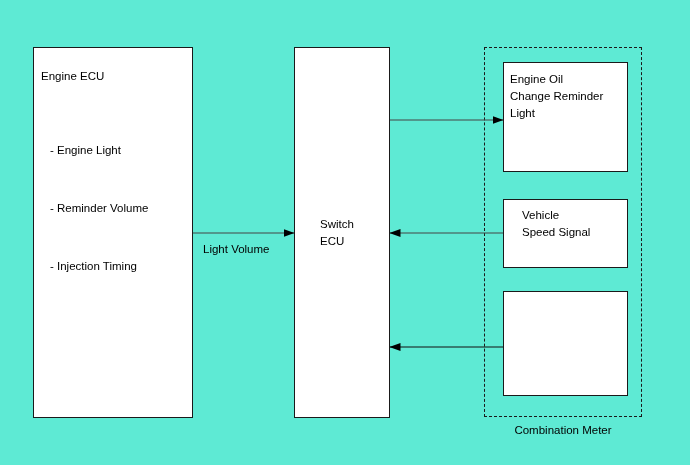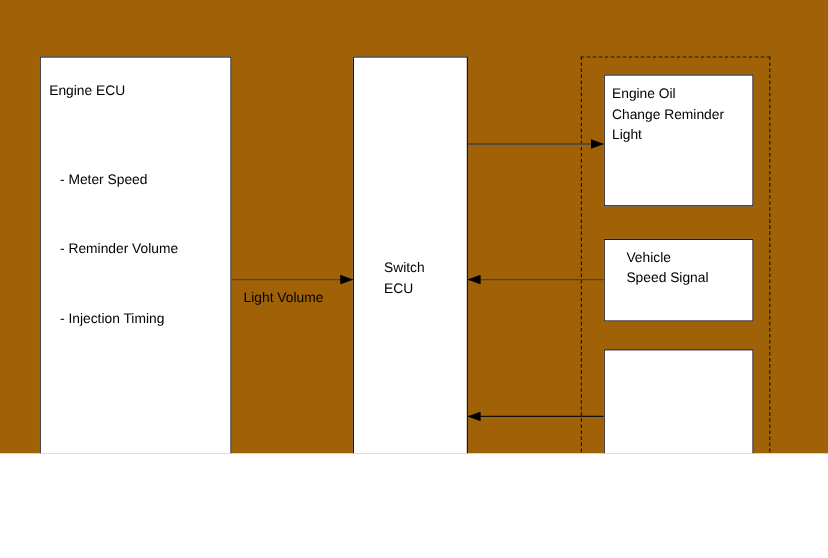--- a/index.html
+++ b/index.html
@@ -3,22 +3,22 @@
 <meta charset="utf-8">
 <style>
   html, body {
     margin: 0;
     padding: 0;
     background: #ffffff;
   }
   #diagram {
     position: relative;
     width: 690px;
-    height: 378px;
-    background: #a16207;
+    height: 465px;
+    background: #5eead4;
     font-family: "Liberation Sans", sans-serif;
     color: #000000;
     overflow: hidden;
   }
   .box {
     position: absolute;
     border: 1px solid #1a1a1a;
     background: #ffffff;
     box-sizing: border-box;
   }
@@ -64,41 +64,42 @@
   }
 </style>
 </head>
 <body>
 
 <div id="diagram">
 
   <div class="box" style="left:33px; top:47px; width:160px; height:371px;"></div>
   <div class="label" style="left:41px; top:68px;">Engine ECU</div>
 
-  <div class="bullet-item" style="left:50px; top:143px;">- Meter Speed</div>
+  <div class="bullet-item" style="left:50px; top:143px;">- Engine Light</div>
   <div class="bullet-item" style="left:50px; top:201px;">- Reminder Volume</div>
   <div class="bullet-item" style="left:50px; top:259px;">- Injection Timing</div>
 
   <div class="box" style="left:294px; top:47px; width:96px; height:371px;"></div>
   <div class="label" style="left:320px; top:216px;">Switch
 ECU</div>
 
   <div class="dashed-group" style="left:484px; top:47px; width:158px; height:370px;"></div>
 
   <div class="box" style="left:503px; top:62px; width:125px; height:110px;"></div>
   <div class="label" style="left:510px; top:71px;">Engine Oil
 Change Reminder
 Light</div>
 
   <div class="box" style="left:503px; top:199px; width:125px; height:69px;"></div>
   <div class="label" style="left:510px; top:207px;margin-left:12px;">Vehicle
 Speed Signal</div>
 
   <div class="box" style="left:503px; top:291px; width:125px; height:105px;"></div>
 
+  <div class="caption" style="left:484px; top:423px; width:158px;">Combination Meter</div>
 
   <svg class="links" viewBox="0 0 690 465">
     <defs>
       <marker id="arrow-right" markerWidth="11" markerHeight="8" refX="10.5" refY="4" orient="auto" markerUnits="userSpaceOnUse">
         <path d="M0,0 L11,4 L0,8 Z" fill="#000000"></path>
       </marker>
       <marker id="arrow-left" markerWidth="11" markerHeight="8" refX="10.5" refY="4" orient="auto" markerUnits="userSpaceOnUse">
         <path d="M0,0 L11,4 L0,8 Z" fill="#000000"></path>
       </marker>
     </defs>

